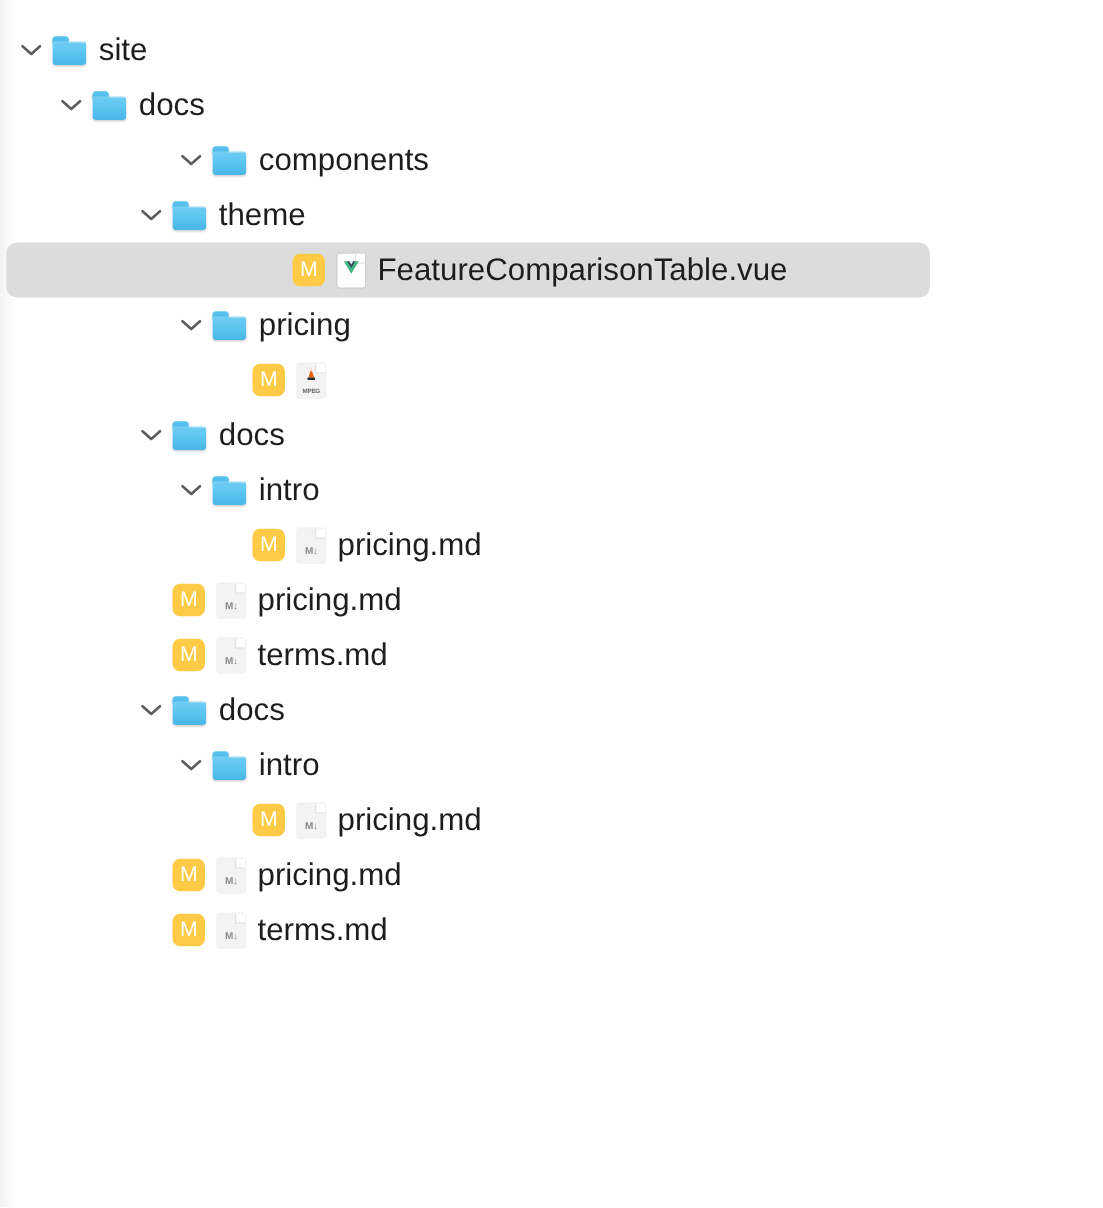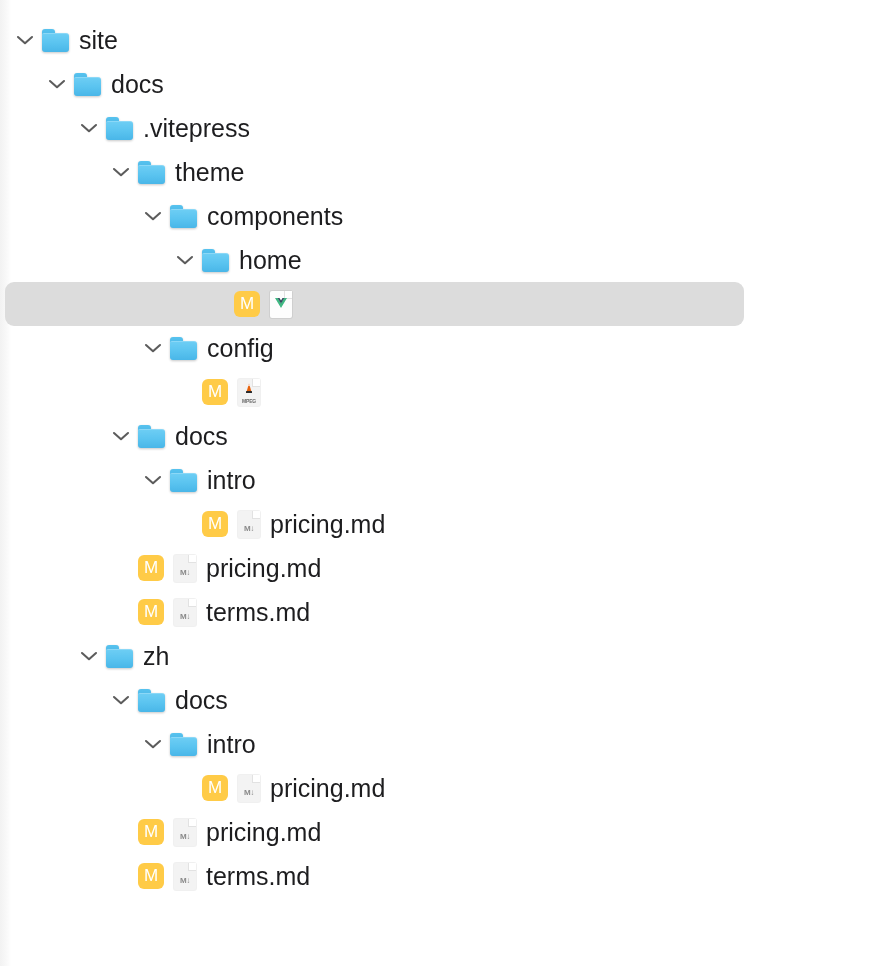--- a/index.html
+++ b/index.html
@@ -205,96 +205,71 @@
             <path d="M2 3 L9 9.2 L16 3" fill="none" stroke="#5c5c5c" stroke-width="2.1" stroke-linecap="round" stroke-linejoin="round"></path>
           </svg>
         </span>
         <span class="folder-icon">
           <span class="tab"></span>
           <span class="body"></span>
         </span>
         <span class="row-label">docs</span>
       </div>
       <div class="tree-row">
-        <span class="row-indent" style="width: 76px;"></span>
-        <span class="chevron">
-          <svg width="18" height="12" viewBox="0 0 18 12" aria-hidden="true">
-            <path d="M2 3 L9 9.2 L16 3" fill="none" stroke="#5c5c5c" stroke-width="2.1" stroke-linecap="round" stroke-linejoin="round"></path>
-          </svg>
-        </span>
-        <span class="folder-icon">
-          <span class="tab"></span>
-          <span class="body"></span>
-        </span>
-        <span class="row-label">.vitepress</span>
+        <span class="row-indent" style="width: 140px;"></span>
+        <span class="chevron">
+          <svg width="18" height="12" viewBox="0 0 18 12" aria-hidden="true">
+            <path d="M2 3 L9 9.2 L16 3" fill="none" stroke="#5c5c5c" stroke-width="2.1" stroke-linecap="round" stroke-linejoin="round"></path>
+          </svg>
+        </span>
+        <span class="folder-icon">
+          <span class="tab"></span>
+          <span class="body"></span>
+        </span>
+        <span class="row-label">components</span>
       </div>
       <div class="tree-row">
         <span class="row-indent" style="width: 108px;"></span>
         <span class="chevron">
           <svg width="18" height="12" viewBox="0 0 18 12" aria-hidden="true">
             <path d="M2 3 L9 9.2 L16 3" fill="none" stroke="#5c5c5c" stroke-width="2.1" stroke-linecap="round" stroke-linejoin="round"></path>
           </svg>
         </span>
         <span class="folder-icon">
           <span class="tab"></span>
           <span class="body"></span>
         </span>
         <span class="row-label">theme</span>
-      </div>
-      <div class="tree-row">
-        <span class="row-indent" style="width: 140px;"></span>
-        <span class="chevron">
-          <svg width="18" height="12" viewBox="0 0 18 12" aria-hidden="true">
-            <path d="M2 3 L9 9.2 L16 3" fill="none" stroke="#5c5c5c" stroke-width="2.1" stroke-linecap="round" stroke-linejoin="round"></path>
-          </svg>
-        </span>
-        <span class="folder-icon">
-          <span class="tab"></span>
-          <span class="body"></span>
-        </span>
-        <span class="row-label">components</span>
-      </div>
-      <div class="tree-row">
-        <span class="row-indent" style="width: 172px;"></span>
-        <span class="chevron">
-          <svg width="18" height="12" viewBox="0 0 18 12" aria-hidden="true">
-            <path d="M2 3 L9 9.2 L16 3" fill="none" stroke="#5c5c5c" stroke-width="2.1" stroke-linecap="round" stroke-linejoin="round"></path>
-          </svg>
-        </span>
-        <span class="folder-icon">
-          <span class="tab"></span>
-          <span class="body"></span>
-        </span>
-        <span class="row-label">home</span>
       </div>
       <div class="tree-row selected">
         <span class="row-indent" style="width: 204px;"></span>
         <span class="chevron hidden"></span>
         <span class="m-badge">M</span>
         <span class="file-icon white">
           <span class="sheet"></span>
           <span class="fold"></span>
           <span class="vue-logo"><svg width="13" height="12" viewBox="0 0 26 22" aria-hidden="true">
               <path d="M1 1 H7 L13 11 L19 1 H25 L13 21 Z" fill="#41b883"></path>
               <path d="M6.5 1 H10 L13 6 L16 1 H19.5 L13 12 Z" fill="#35495e"></path>
             </svg></span>
         </span>
+        <span class="row-label">FeatureComparisonTable.vue</span>
       </div>
       <div class="tree-row">
         <span class="row-indent" style="width: 140px;"></span>
         <span class="chevron">
           <svg width="18" height="12" viewBox="0 0 18 12" aria-hidden="true">
             <path d="M2 3 L9 9.2 L16 3" fill="none" stroke="#5c5c5c" stroke-width="2.1" stroke-linecap="round" stroke-linejoin="round"></path>
           </svg>
         </span>
         <span class="folder-icon">
           <span class="tab"></span>
           <span class="body"></span>
         </span>
-        <span class="row-label">config</span>
+        <span class="row-label">pricing</span>
       </div>
       <div class="tree-row">
         <span class="row-indent" style="width: 172px;"></span>
         <span class="chevron hidden"></span>
         <span class="m-badge">M</span>
         <span class="file-icon">
           <span class="sheet"></span>
           <span class="fold"></span>
           <span class="mpeg-art"><svg width="11" height="12" viewBox="0 0 22 24" aria-hidden="true">
               <path d="M11 1 L15.5 16 H6.5 Z" fill="#e8620c"></path>
@@ -357,33 +332,20 @@
         <span class="chevron hidden"></span>
         <span class="m-badge">M</span>
         <span class="file-icon">
           <span class="sheet"></span>
           <span class="fold"></span>
           <span class="glyph">M↓</span>
         </span>
         <span class="row-label">terms.md</span>
       </div>
       <div class="tree-row">
-        <span class="row-indent" style="width: 76px;"></span>
-        <span class="chevron">
-          <svg width="18" height="12" viewBox="0 0 18 12" aria-hidden="true">
-            <path d="M2 3 L9 9.2 L16 3" fill="none" stroke="#5c5c5c" stroke-width="2.1" stroke-linecap="round" stroke-linejoin="round"></path>
-          </svg>
-        </span>
-        <span class="folder-icon">
-          <span class="tab"></span>
-          <span class="body"></span>
-        </span>
-        <span class="row-label">zh</span>
-      </div>
-      <div class="tree-row">
         <span class="row-indent" style="width: 108px;"></span>
         <span class="chevron">
           <svg width="18" height="12" viewBox="0 0 18 12" aria-hidden="true">
             <path d="M2 3 L9 9.2 L16 3" fill="none" stroke="#5c5c5c" stroke-width="2.1" stroke-linecap="round" stroke-linejoin="round"></path>
           </svg>
         </span>
         <span class="folder-icon">
           <span class="tab"></span>
           <span class="body"></span>
         </span>

